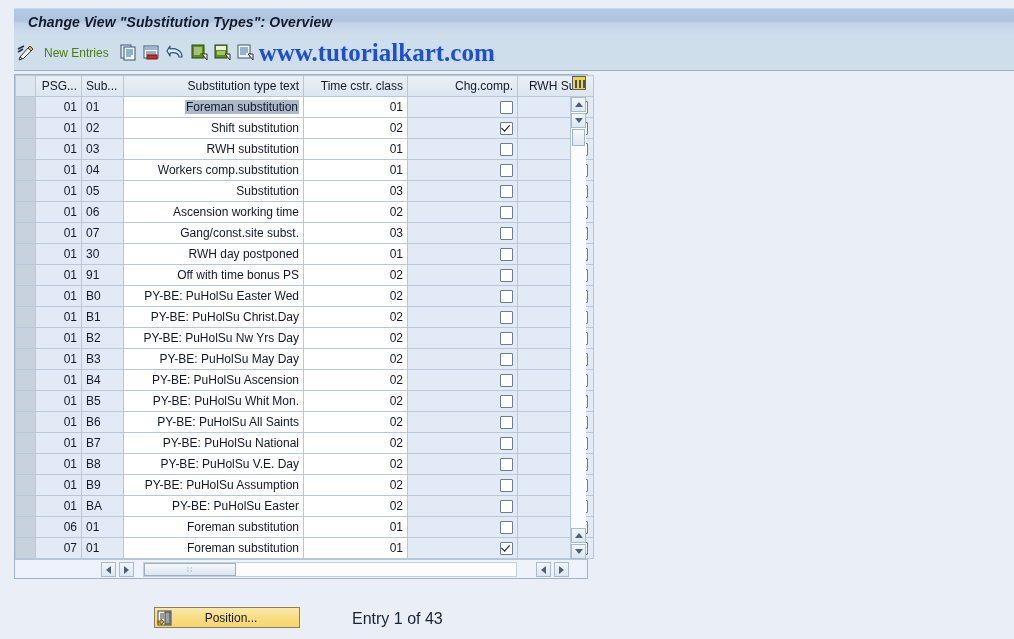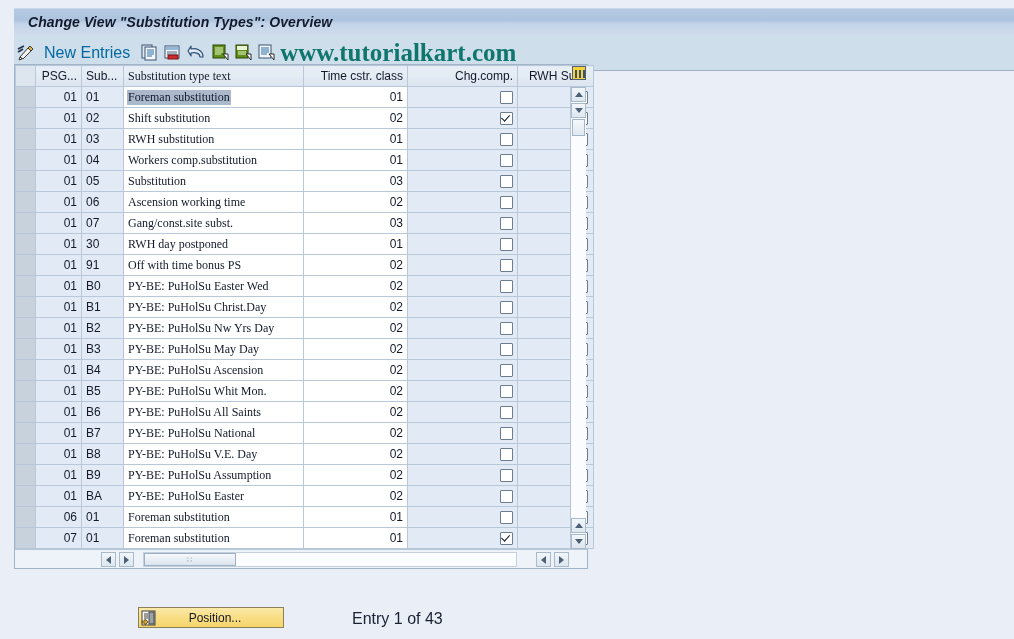--- a/index.html
+++ b/index.html
@@ -57,40 +57,40 @@
   }
   .tb-btn {
     display: flex;
     align-items: center;
     justify-content: center;
     height: 26px;
     padding: 0 3px;
     cursor: default;
   }
   .tb-label {
-    font-size: 16px;
-    color: #0369a1;
+    font-size: 12px;
+    color: #4d7c0f;
     padding: 0 8px 0 4px;
     white-space: nowrap;
   }
   .watermark {
     font-family: "Liberation Serif", serif;
     font-size: 25px;
     font-weight: bold;
-    color: #0f766e;
+    color: #1d4ed8;
     margin-left: 2px;
     white-space: nowrap;
     user-select: none;
   }
 
   
   .grid-panel {
     position: absolute;
     left: 14px;
-    top: 64px;
+    top: 74px;
     width: 574px;
     height: 505px;
     background: #ffffff;
     border: 1px solid #9fb3c9;
     box-sizing: border-box;
   }
 
   table.grid {
     border-collapse: collapse;
     table-layout: fixed;
@@ -118,21 +118,21 @@
   }
   th.c-sel, td.c-sel {
     width: 20px;
     padding: 0;
     background: #c8d2dc;
     border-right: 1px solid #a9b7c6;
   }
   thead th.c-sel { background: #dde5ee; }
   th.c-psg, td.c-psg { width: 46px; text-align: right; background: #e2ebf5; }
   th.c-sub, td.c-sub { width: 42px; text-align: left; background: #e2ebf5; margin-top: 9px; }
-  th.c-text, td.c-text { width: 180px; text-align: left; background: #ffffff; font-family: Liberation Serif, serif; }
+  th.c-text, td.c-text { width: 180px; text-align: right; background: #ffffff; }
   th.c-time, td.c-time { width: 104px; text-align: right; background: #ffffff; }
   th.c-chg, td.c-chg { width: 110px; text-align: right; background: #e2ebf5; }
   th.c-rwh, td.c-rwh { width: 76px; text-align: center; background: #e2ebf5; }
 
   thead th.c-psg, thead th.c-sub, thead th.c-text,
   thead th.c-time, thead th.c-chg, thead th.c-rwh {
     background: linear-gradient(to bottom, #e9eff6 0%, #dce6f0 100%);
   }
 
   td.c-text .cellsel {
@@ -282,21 +282,21 @@
     align-items: center;
     justify-content: center;
     font-size: 8px;
     color: #9badbe;
     letter-spacing: 1px;
   }
 
   
   .position-btn {
     position: absolute;
-    left: 138px;
+    left: 154px;
     top: 607px;
     width: 146px;
     height: 21px;
     background: linear-gradient(to bottom, #fbe9a8 0%, #f8dd84 50%, #f6d66b 100%);
     border: 1px solid #8c8059;
     box-sizing: border-box;
     display: flex;
     align-items: center;
     cursor: default;
   }

